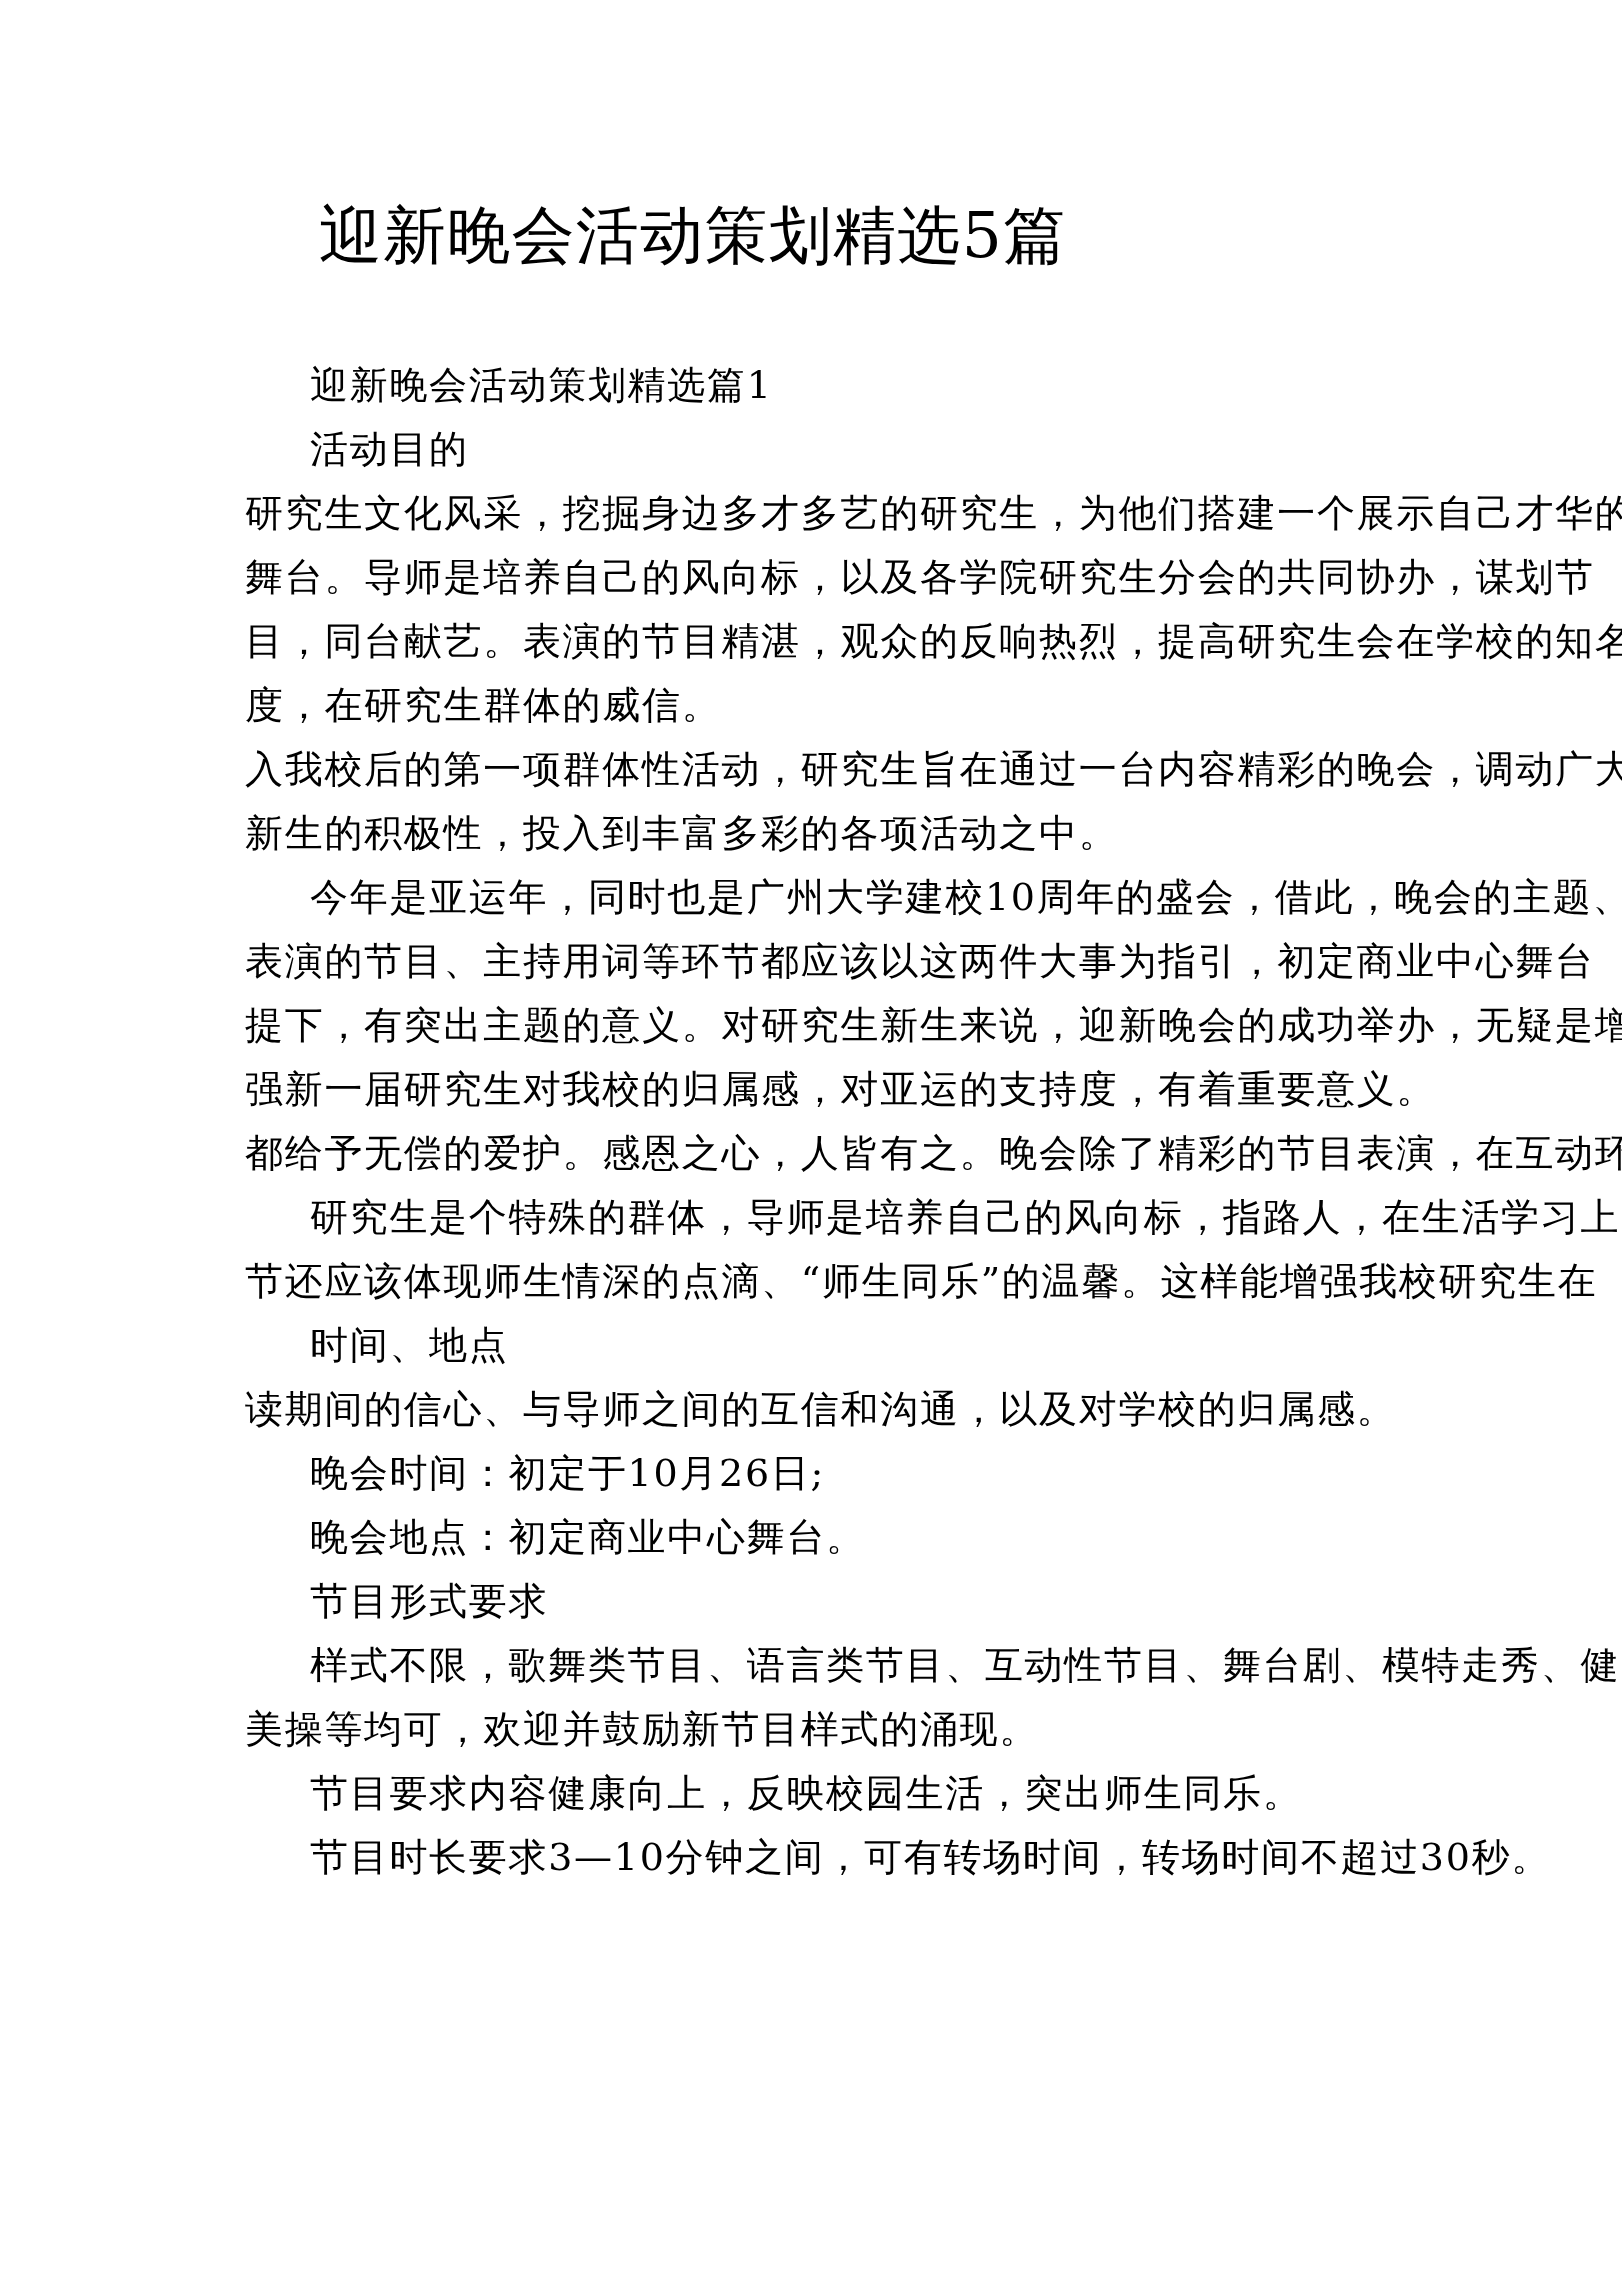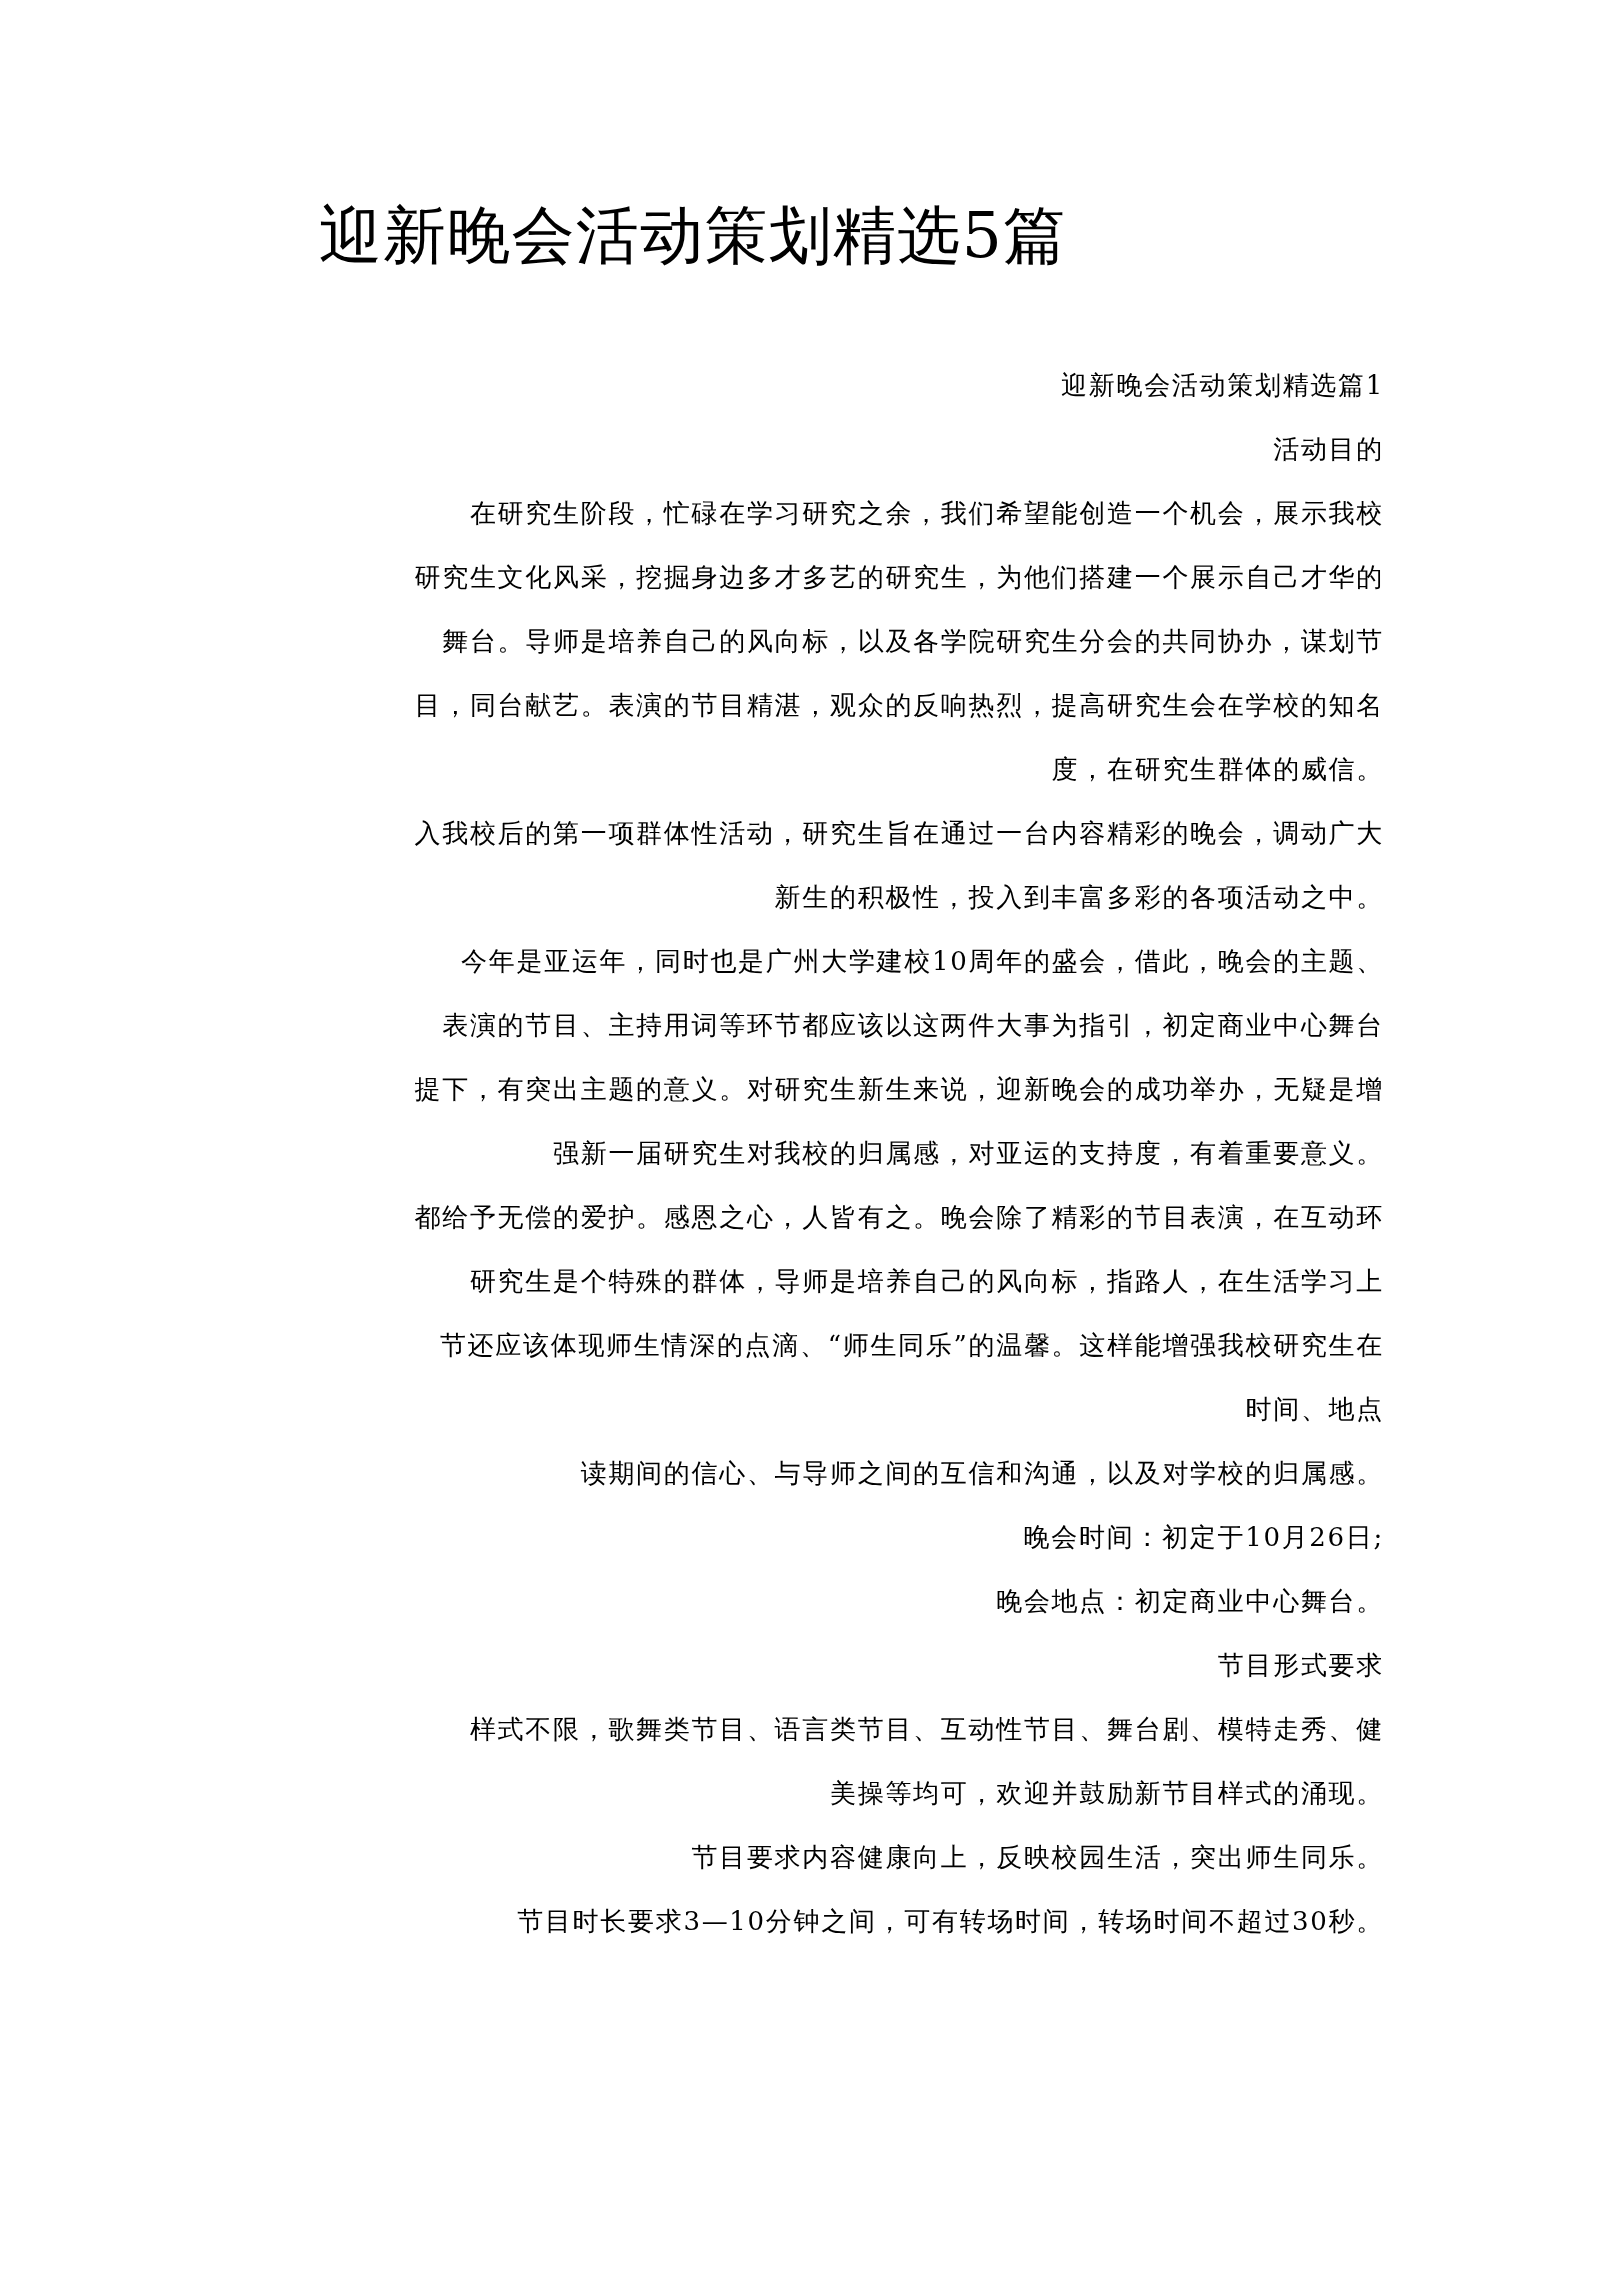--- a/index.html
+++ b/index.html
@@ -36,41 +36,39 @@
       font-weight: normal;
     }
     .body {
       position: absolute;
       left: 245px;
       top: 353px;
       width: 1139px;
     }
     .line {
       display: block;
-      font-size: 26px;
+      font-size: 38px;
       height: 64px;
       line-height: 64px;
       white-space: nowrap;
       letter-spacing: 1.7px;
-      text-align: right;
     }
     .indent {
       padding-left: 65px;
     }
   </style>
 </head>
 <body>
 
 <div class="page">
   <h1 class="doc-title">迎新晚会活动策划精选5篇</h1>
 
   <div class="body">
     <span class="line indent">迎新晚会活动策划精选篇1</span>
     <span class="line indent">活动目的</span>
-    <span class="line indent">在研究生阶段，忙碌在学习研究之余，我们希望能创造一个机会，展示我校</span>
     <span class="line">研究生文化风采，挖掘身边多才多艺的研究生，为他们搭建一个展示自己才华的</span>
     <span class="line">舞台。导师是培养自己的风向标，以及各学院研究生分会的共同协办，谋划节</span>
     <span class="line">目，同台献艺。表演的节目精湛，观众的反响热烈，提高研究生会在学校的知名</span>
     <span class="line">度，在研究生群体的威信。</span>
     <span class="line">入我校后的第一项群体性活动，研究生旨在通过一台内容精彩的晚会，调动广大</span>
     <span class="line">新生的积极性，投入到丰富多彩的各项活动之中。</span>
     <span class="line indent">今年是亚运年，同时也是广州大学建校10周年的盛会，借此，晚会的主题、</span>
     <span class="line">表演的节目、主持用词等环节都应该以这两件大事为指引，初定商业中心舞台</span>
     <span class="line">提下，有突出主题的意义。对研究生新生来说，迎新晚会的成功举办，无疑是增</span>
     <span class="line">强新一届研究生对我校的归属感，对亚运的支持度，有着重要意义。</span>

